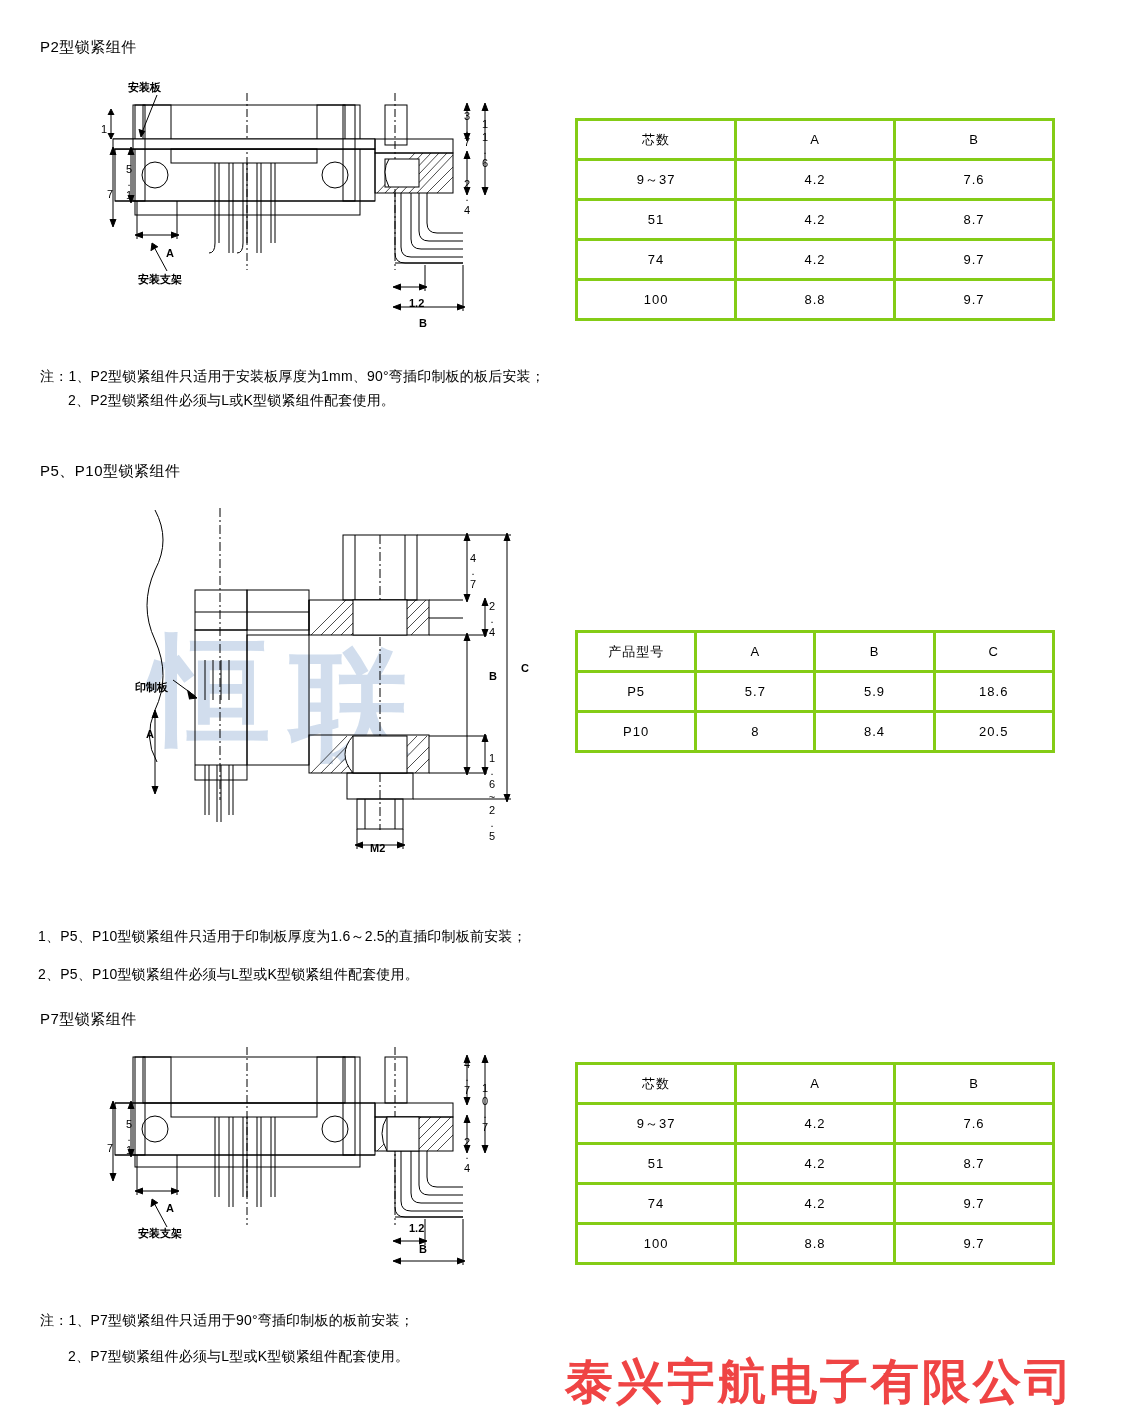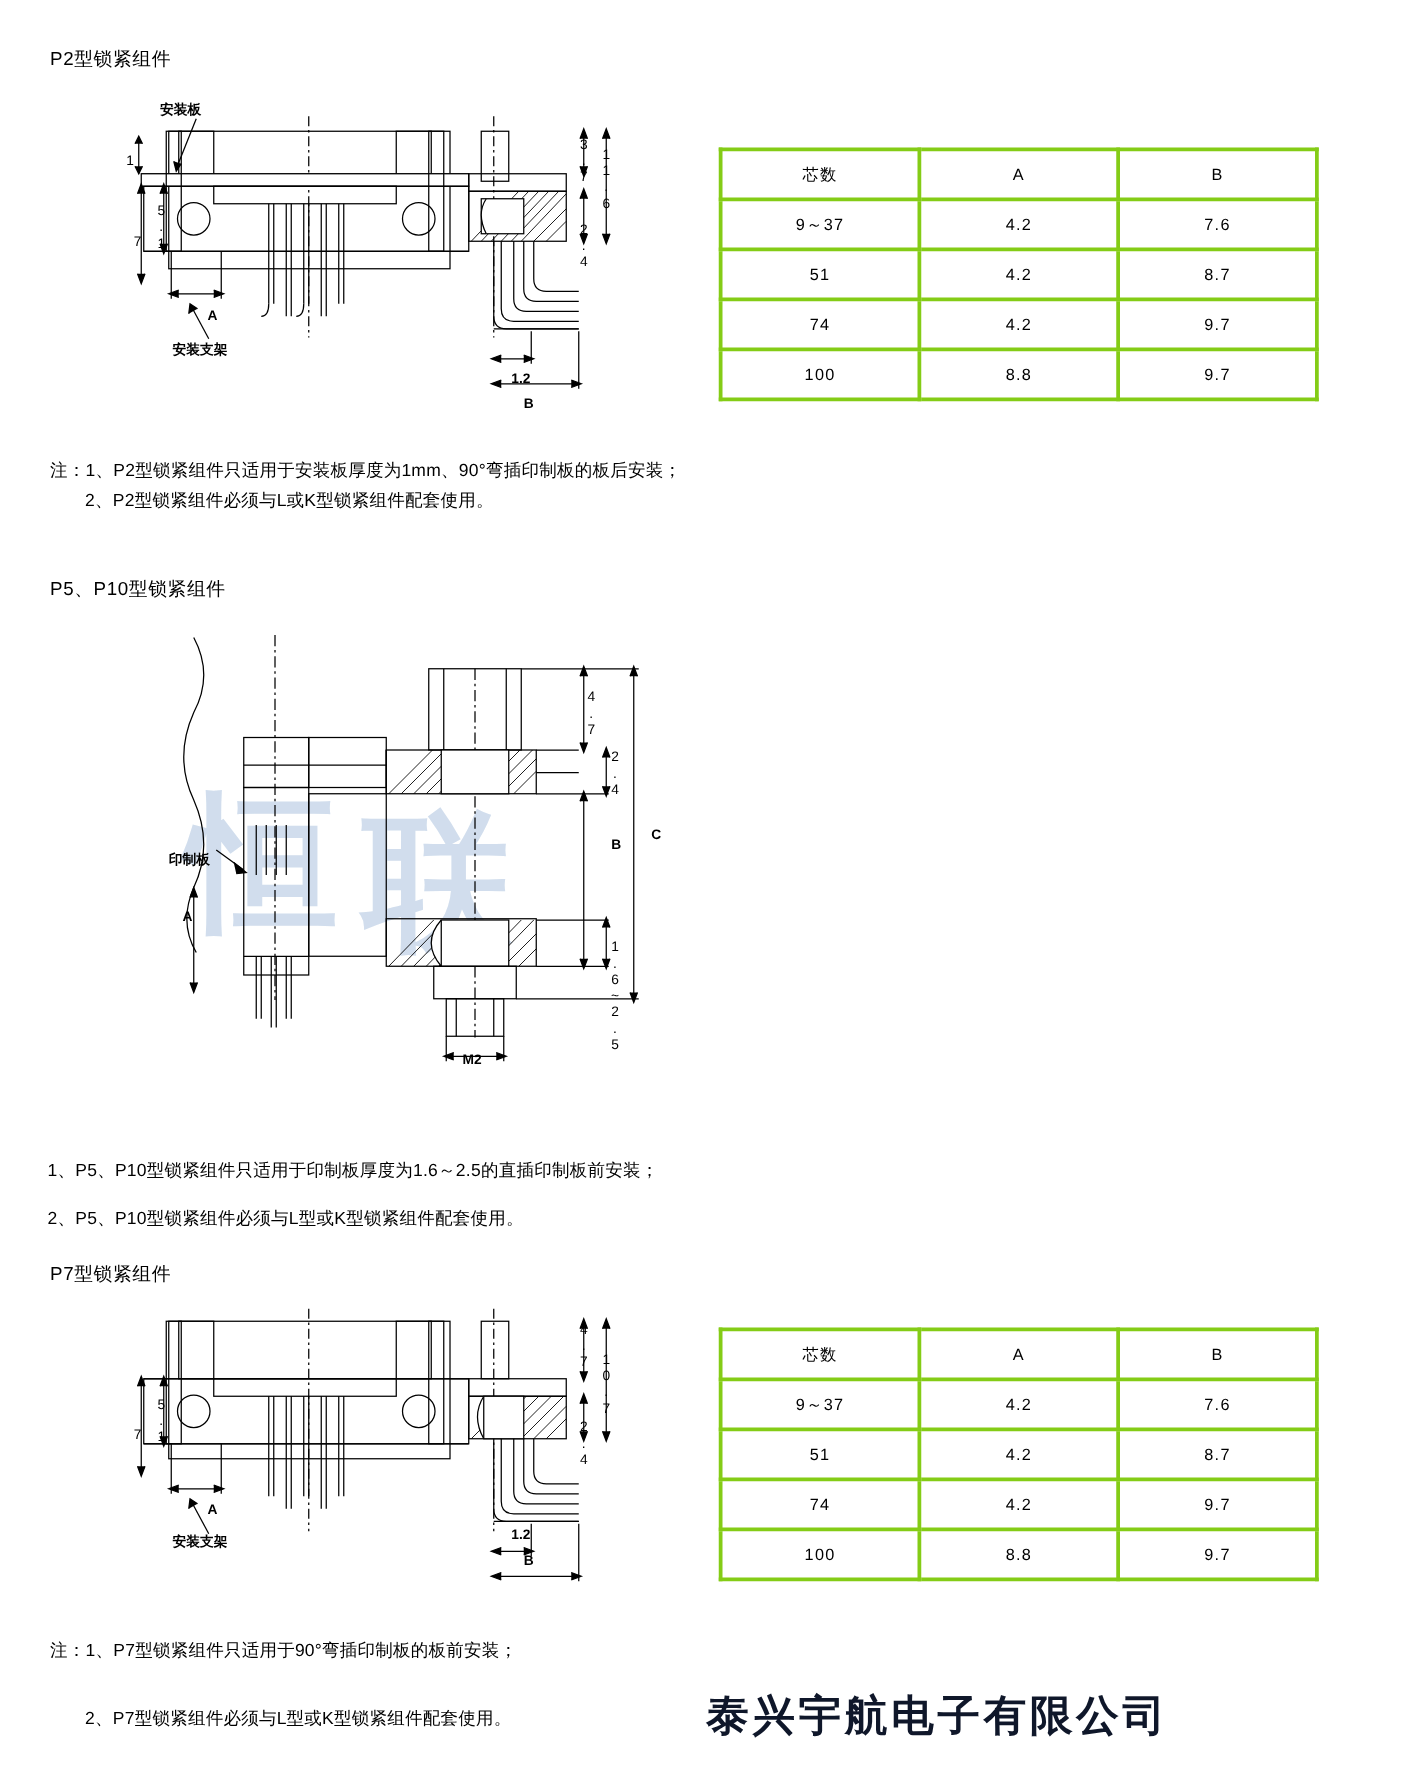--- a/index.html
+++ b/index.html
@@ -72,24 +72,24 @@
     position: absolute;
     color: #c9d8ea;
     font-family: "DejaVu Serif", serif;
     font-weight: bold;
     font-size: 120px;
     opacity: 0.85;
     user-select: none;
   }
   .wm-bottom {
     position: absolute;
-    color: #0f172a;
+    color: #ef4444;
     font-family: "DejaVu Serif", serif;
     font-weight: bold;
-    font-size: 34px;
+    font-size: 48px;
     letter-spacing: 3px;
     white-space: nowrap;
     user-select: none;
   }
   .topstrip {
     position: absolute;
     top: 0; left: 0;
     width: 1121px; height: 9px;
     overflow: hidden;
     color: #cccccc;
@@ -384,20 +384,42 @@
 
   <div class="tiny-b" style="left:100px; top:680px;margin-left:35px;">印制板</div>
   <div class="tiny-b" style="left:146px; top:728px;">A</div>
   <div class="tiny-b" style="left:489px; top:670px;">B</div>
   <div class="tiny-b" style="left:521px; top:662px;">C</div>
   <div class="tiny vert" style="left:467px; top:552px;">4.7</div>
   <div class="tiny vert" style="left:486px; top:600px;">2.4</div>
   <div class="tiny vert" style="left:486px; top:752px;">1.6~2.5</div>
   <div class="tiny-b" style="left:370px; top:842px;">M2</div>
 
+  <table class="spec" style="left:575px; top:630px; width:480px;">
+    <tbody>
+        <tr>
+      <td style="width:120px;">产品型号</td>
+      <td style="width:120px;">A</td>
+      <td style="width:120px;">B</td>
+      <td style="width:120px;">C</td>
+    </tr>
+    <tr>
+      <td>P5</td>
+      <td>5.7</td>
+      <td>5.9</td>
+      <td>18.6</td>
+    </tr>
+    <tr>
+      <td>P10</td>
+      <td>8</td>
+      <td>8.4</td>
+      <td>20.5</td>
+    </tr>
+  </tbody>
+    </table>
 
   <div class="note" style="left:38px; top:928px;">1、P5、P10型锁紧组件只适用于印制板厚度为1.6～2.5的直插印制板前安装；</div>
   <div class="note" style="left:38px; top:966px;">2、P5、P10型锁紧组件必须与L型或K型锁紧组件配套使用。</div>
 
   <div class="sec-title" style="left:40px; top:1010px;">P7型锁紧组件</div>
 
   <div class="dwg" style="left:95px; top:1045px;">
     <svg width="460" height="250" viewBox="0 0 460 250">
       <g stroke="#000" fill="none" stroke-width="1">
 
@@ -520,15 +542,15 @@
     </tr>
     <tr>
       <td>100</td>
       <td>8.8</td>
       <td>9.7</td>
     </tr>
   </tbody>
     </table>
 
   <div class="note" style="left:40px; top:1312px;">注：1、P7型锁紧组件只适用于90°弯插印制板的板前安装；</div>
-  <div class="note" style="left:68px; top:1348px;margin-top:18px;">2、P7型锁紧组件必须与L型或K型锁紧组件配套使用。</div>
+  <div class="note" style="left:68px; top:1348px;">2、P7型锁紧组件必须与L型或K型锁紧组件配套使用。</div>
 
 </div>
 
 </body></html>

